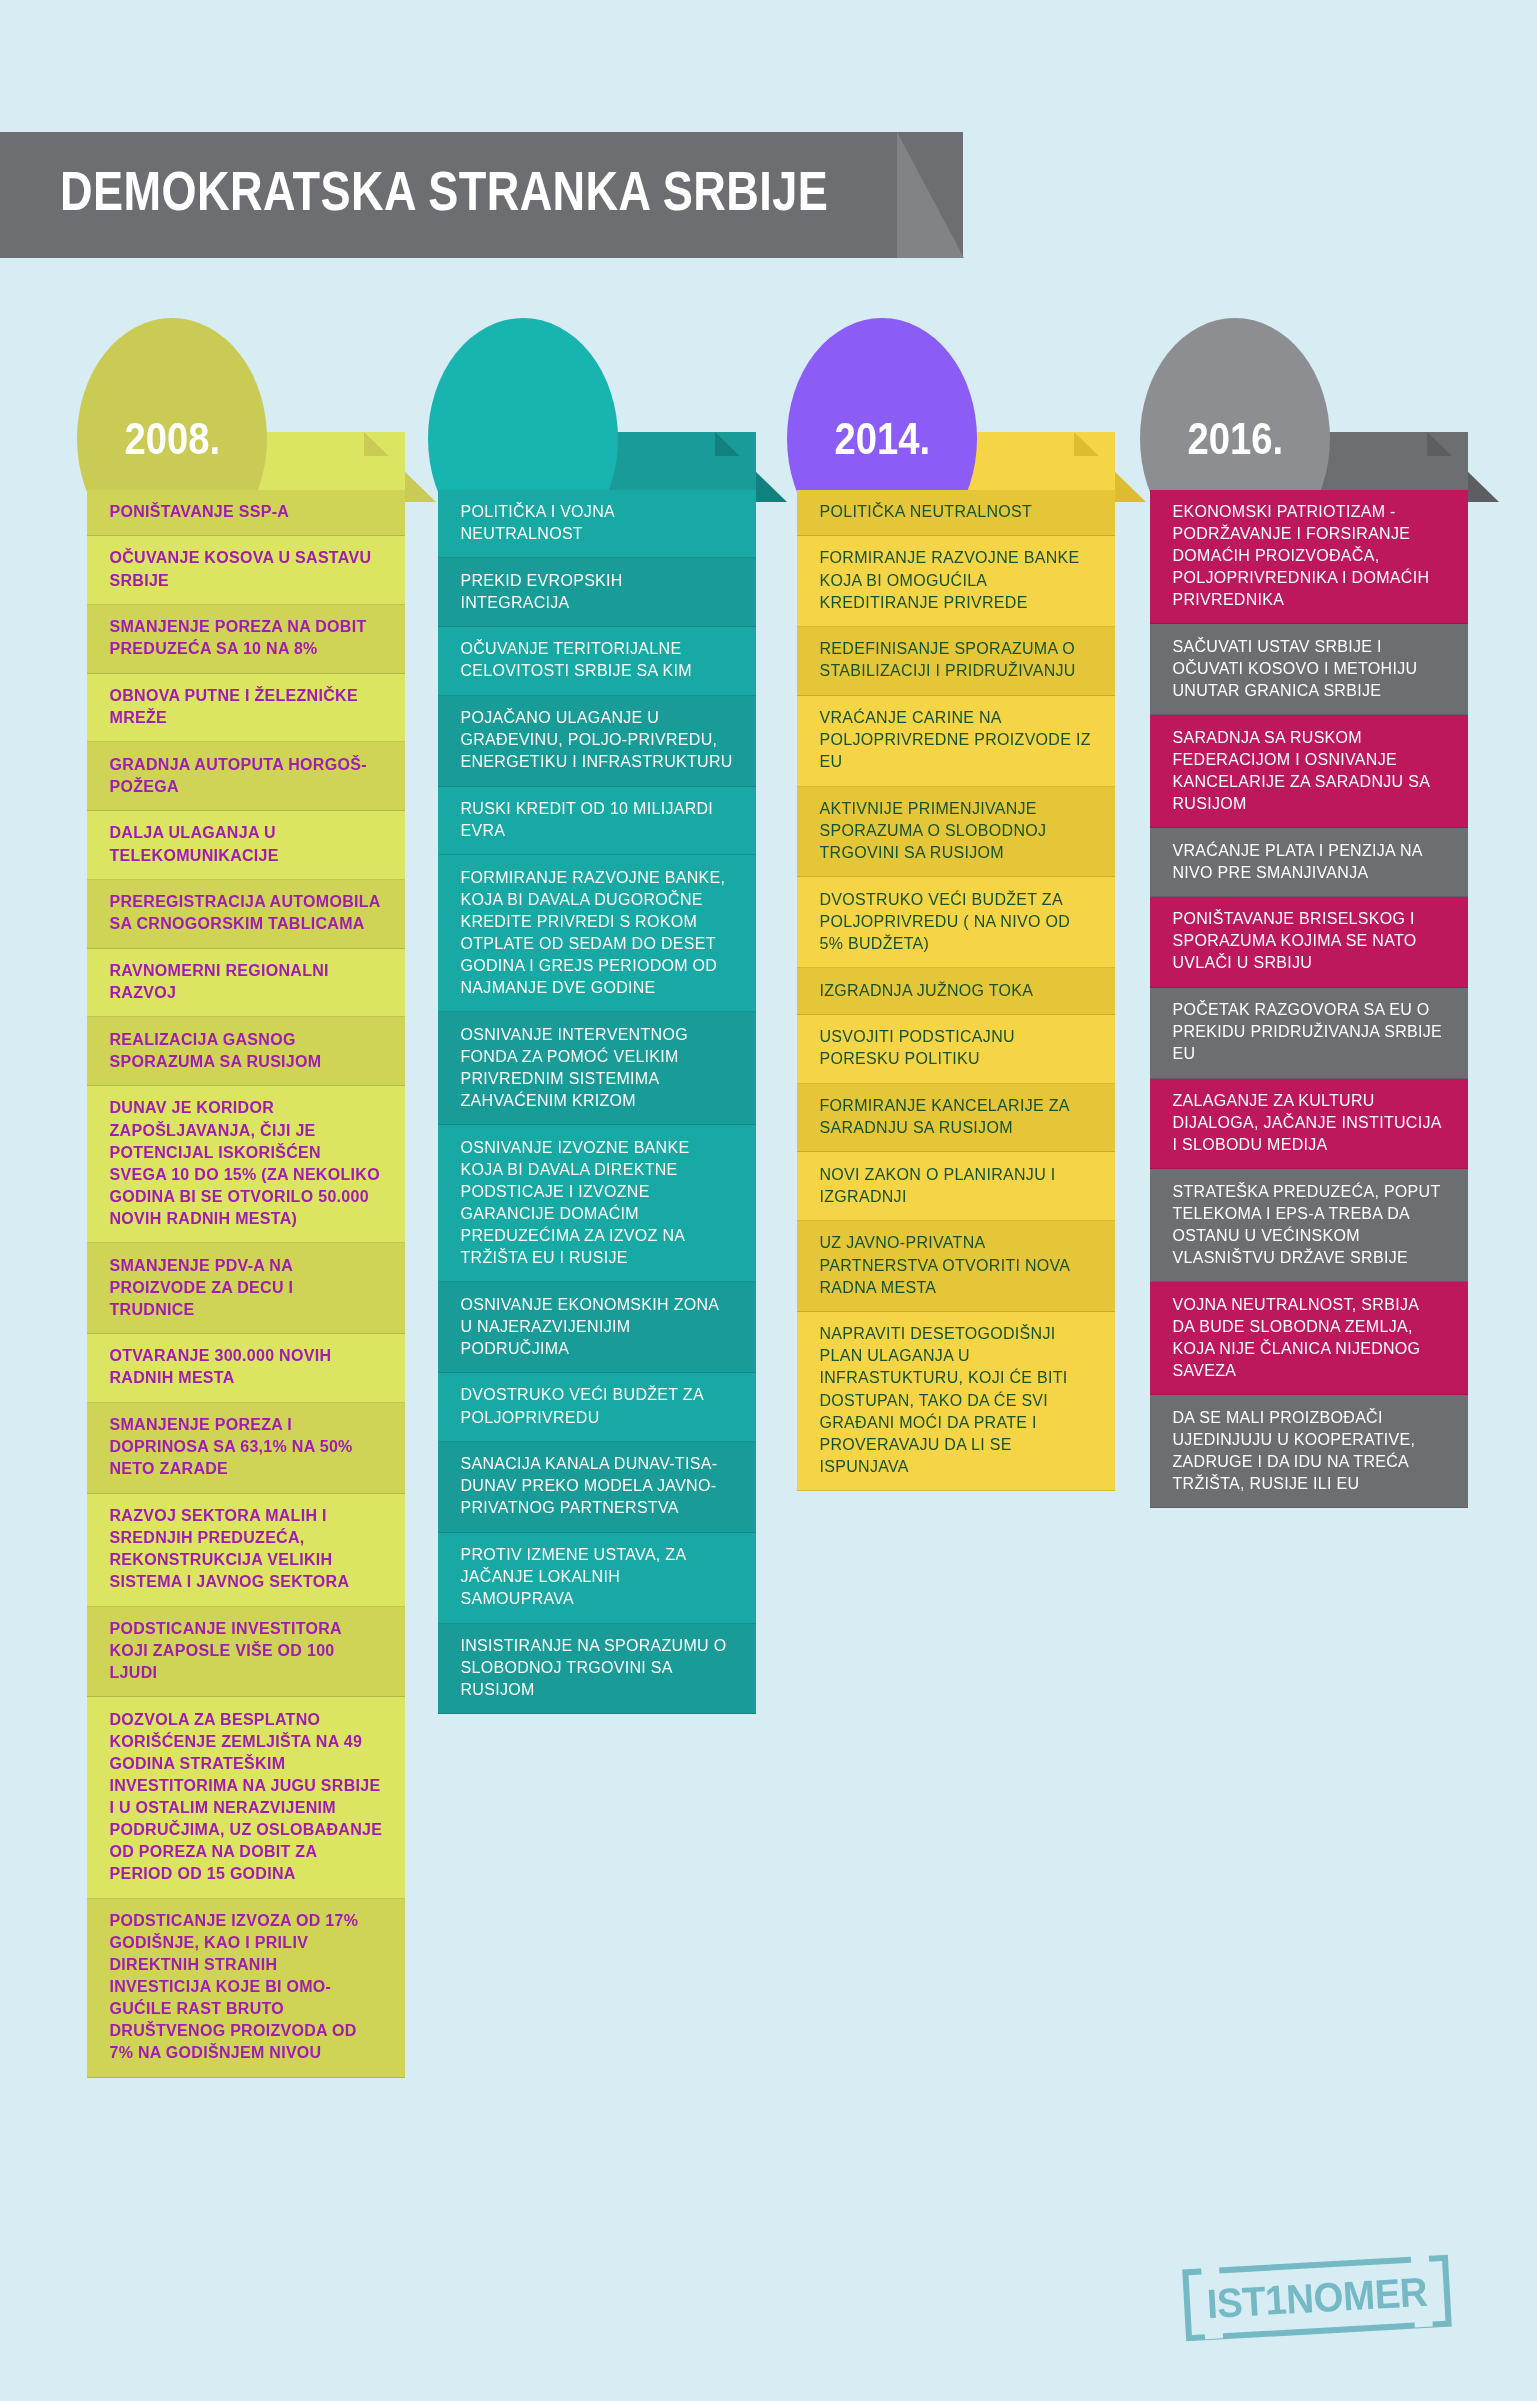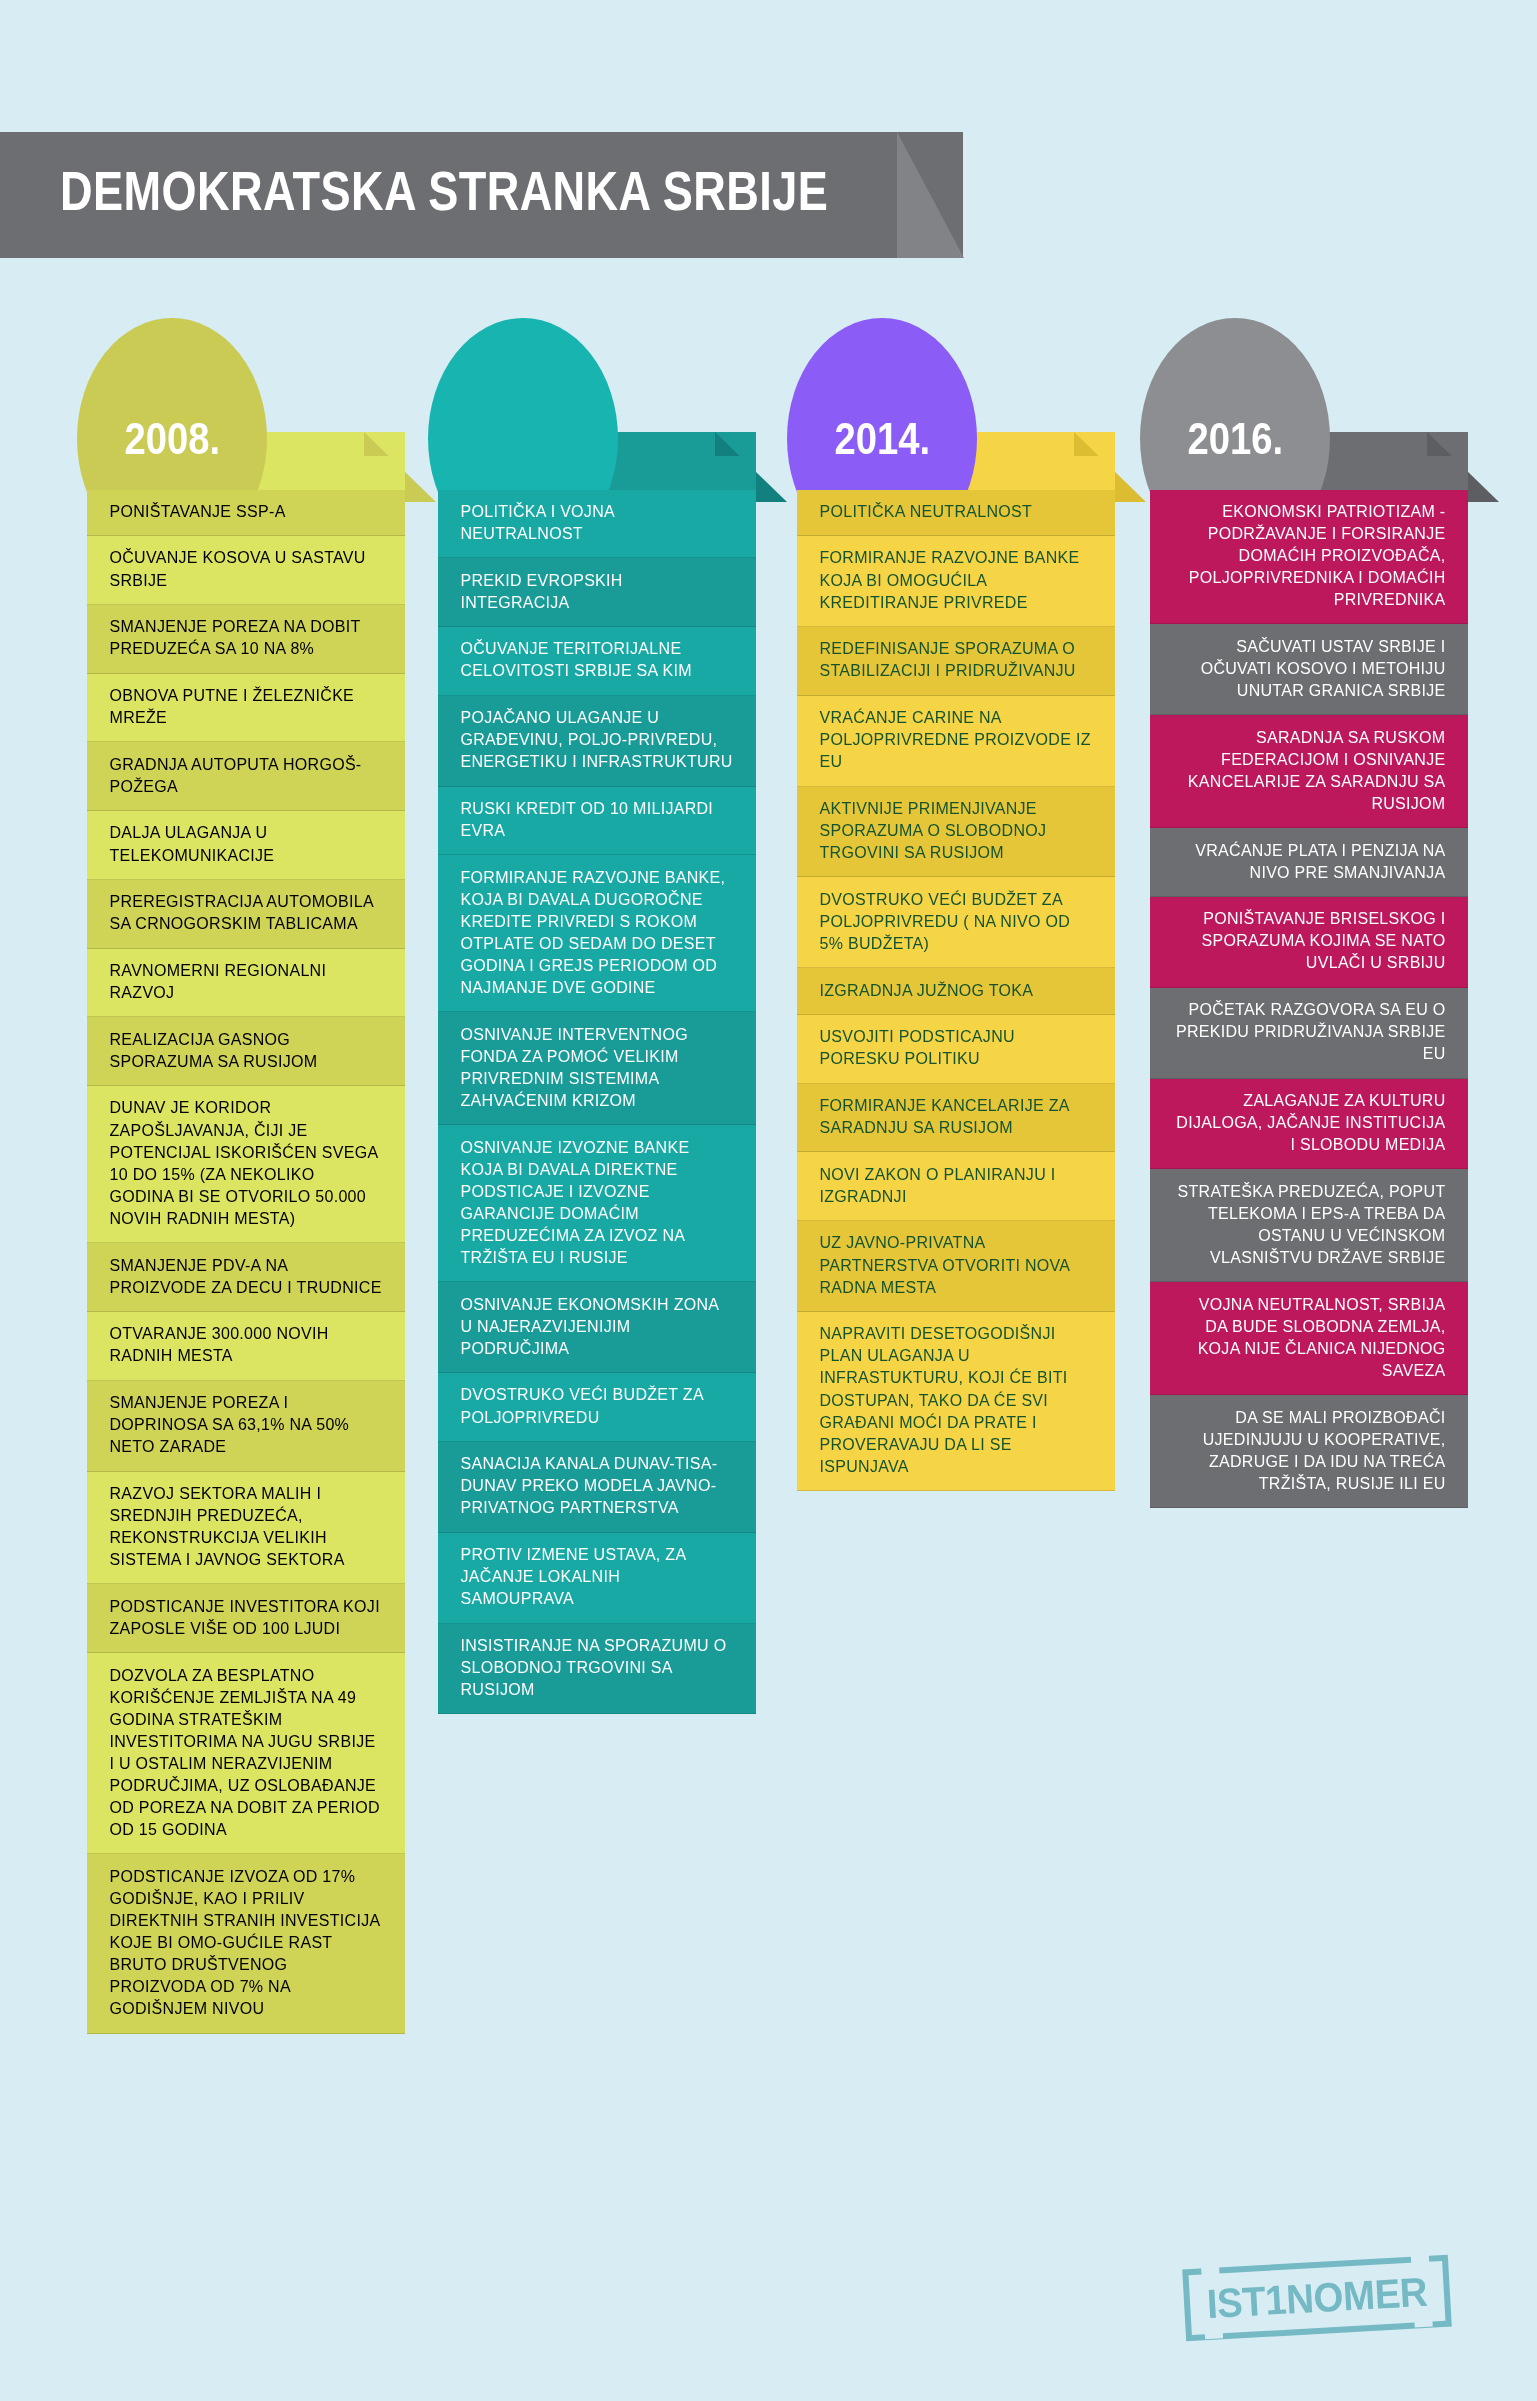--- a/index.html
+++ b/index.html
@@ -65,21 +65,21 @@
     letter-spacing:0.3px;
     text-transform:uppercase;
     border-bottom:1px solid rgba(0,0,0,.13);
   }
 
   
   .c2008 .circle{background:#c9cb55;justify-content:center;}
   .c2008 .panel-top,.c2008 .items{background:#dce561;}
   .c2008 .panel-fold-block{background:#dce561;}
   .c2008 .panel-fold-tri{background:#c9cb55;}
-  .c2008 .item{color:#000000;}
+  .c2008 .item{color:#a21caf;font-weight:bold;}
   .c2008 .item.alt{background:#cfd457;}
 
   
   .c2012 .circle{background:#18b4b0;align-items:flex-end;}
   .c2012 .panel-top,.c2012 .items{background:#199b98;}
   .c2012 .panel-fold-block{background:#199b98;}
   .c2012 .panel-fold-tri{background:#12807e;}
   .c2012 .item{color:#ffffff;}
   .c2012 .item.alt{background:#18a9a5;}
 
@@ -96,21 +96,21 @@
   .c2016 .panel-top,.c2016 .items{background:#6d6e71;}
   .c2016 .panel-fold-block{background:#6d6e71;}
   .c2016 .panel-fold-tri{background:#5d5e61;}
   .c2016 .item{color:#ffffff;}
   .c2016 .item.alt{background:#be185d;}
 
   
   #col-2008{left:87px;}
   #col-2012{left:438px;}
   #col-2014{left:797px;}
-  #col-2016{left:1150px;text-align:right;}
+  #col-2016{left:1150px;}
 
   
   .logo{
     position:absolute;left:1184px;top:2262px;
     width:266px;height:72px;
     transform:rotate(-3.2deg);
   }
   .logo-frame{
     position:absolute;left:0;top:0;width:266px;height:72px;
     border:6.7px solid #74b9c4;

